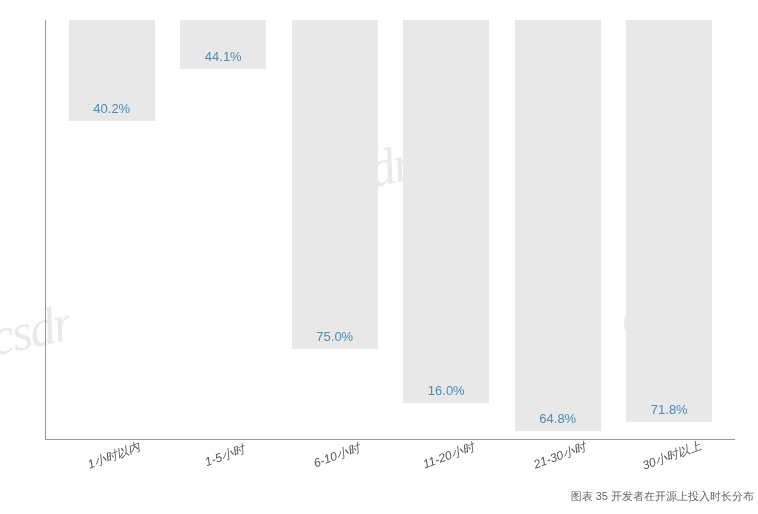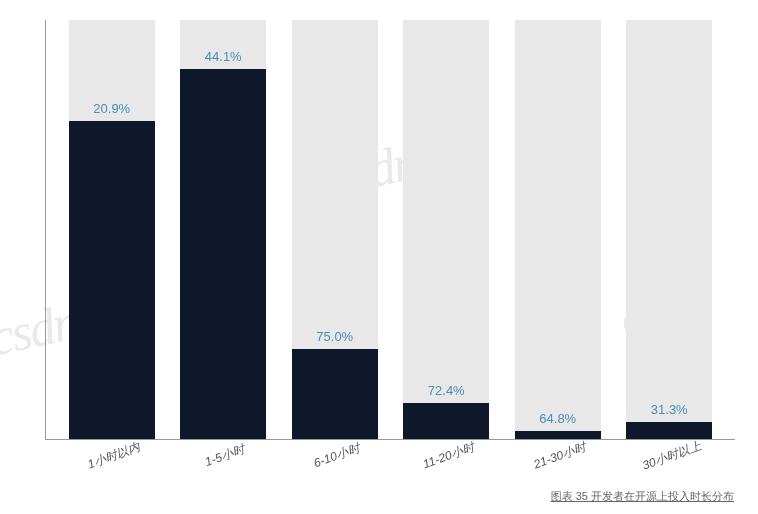--- a/index.html
+++ b/index.html
@@ -33,21 +33,21 @@
     .bar-slot {
       width: 86px;
       height: 100%;
       background: #e8e8e8;
       position: relative;
       display: flex;
       align-items: flex-end;
     }
     .bar-fill {
       width: 100%;
-      background: #0f172a;
+      background: #ffffff;
       position: relative;
     }
     .bar-label {
       position: absolute;
       top: -20px;
       left: 50%;
       transform: translateX(-50%);
       color: #4a8db5;
       font-size: 13px;
       white-space: nowrap;
@@ -66,25 +66,24 @@
       text-align: center;
       font-size: 12px;
       color: #555;
       transform: rotate(-20deg);
       transform-origin: center top;
       font-style: italic;
       margin-top: 6px;
     }
     .caption {
       position: absolute;
-      right: 24px;
+      right: 4px;
       bottom: 10px;
       font-size: 11px;
       color: #666;
-      text-decoration: underline;
     }
     .watermark {
       position: absolute;
       color: #e9e9e9;
       font-family: Georgia, serif;
       font-style: italic;
       font-size: 52px;
       transform: rotate(-12deg);
       pointer-events: none;
       letter-spacing: -2px;
@@ -98,51 +97,51 @@
 
 <div class="watermark wm1">csdn</div>
 <div class="watermark wm2">csdn</div>
 <div class="watermark wm3">csdn</div>
 
 <div class="chart-area">
   <div class="bars-container">
 
     <div class="bar-slot">
       <div class="bar-fill" style="height:75.8%">
-        <div class="bar-label">20.9%</div>
+        <div class="bar-label">40.2%</div>
       </div>
     </div>
 
     <div class="bar-slot">
       <div class="bar-fill" style="height:88.2%">
         <div class="bar-label">44.1%</div>
       </div>
     </div>
 
     <div class="bar-slot">
       <div class="bar-fill" style="height:21.6%">
         <div class="bar-label">75.0%</div>
       </div>
     </div>
 
     <div class="bar-slot">
       <div class="bar-fill" style="height:8.6%">
-        <div class="bar-label">72.4%</div>
+        <div class="bar-label">16.0%</div>
       </div>
     </div>
 
     <div class="bar-slot">
       <div class="bar-fill" style="height:1.8000000000000003%">
         <div class="bar-label">64.8%</div>
       </div>
     </div>
 
     <div class="bar-slot">
       <div class="bar-fill" style="height:4%">
-        <div class="bar-label">31.3%</div>
+        <div class="bar-label">71.8%</div>
       </div>
     </div>
 
   </div>
 </div>
 
 <div class="x-labels">
   <div class="x-label">1小时以内</div>
   <div class="x-label">1-5小时</div>
   <div class="x-label">6-10小时</div>

